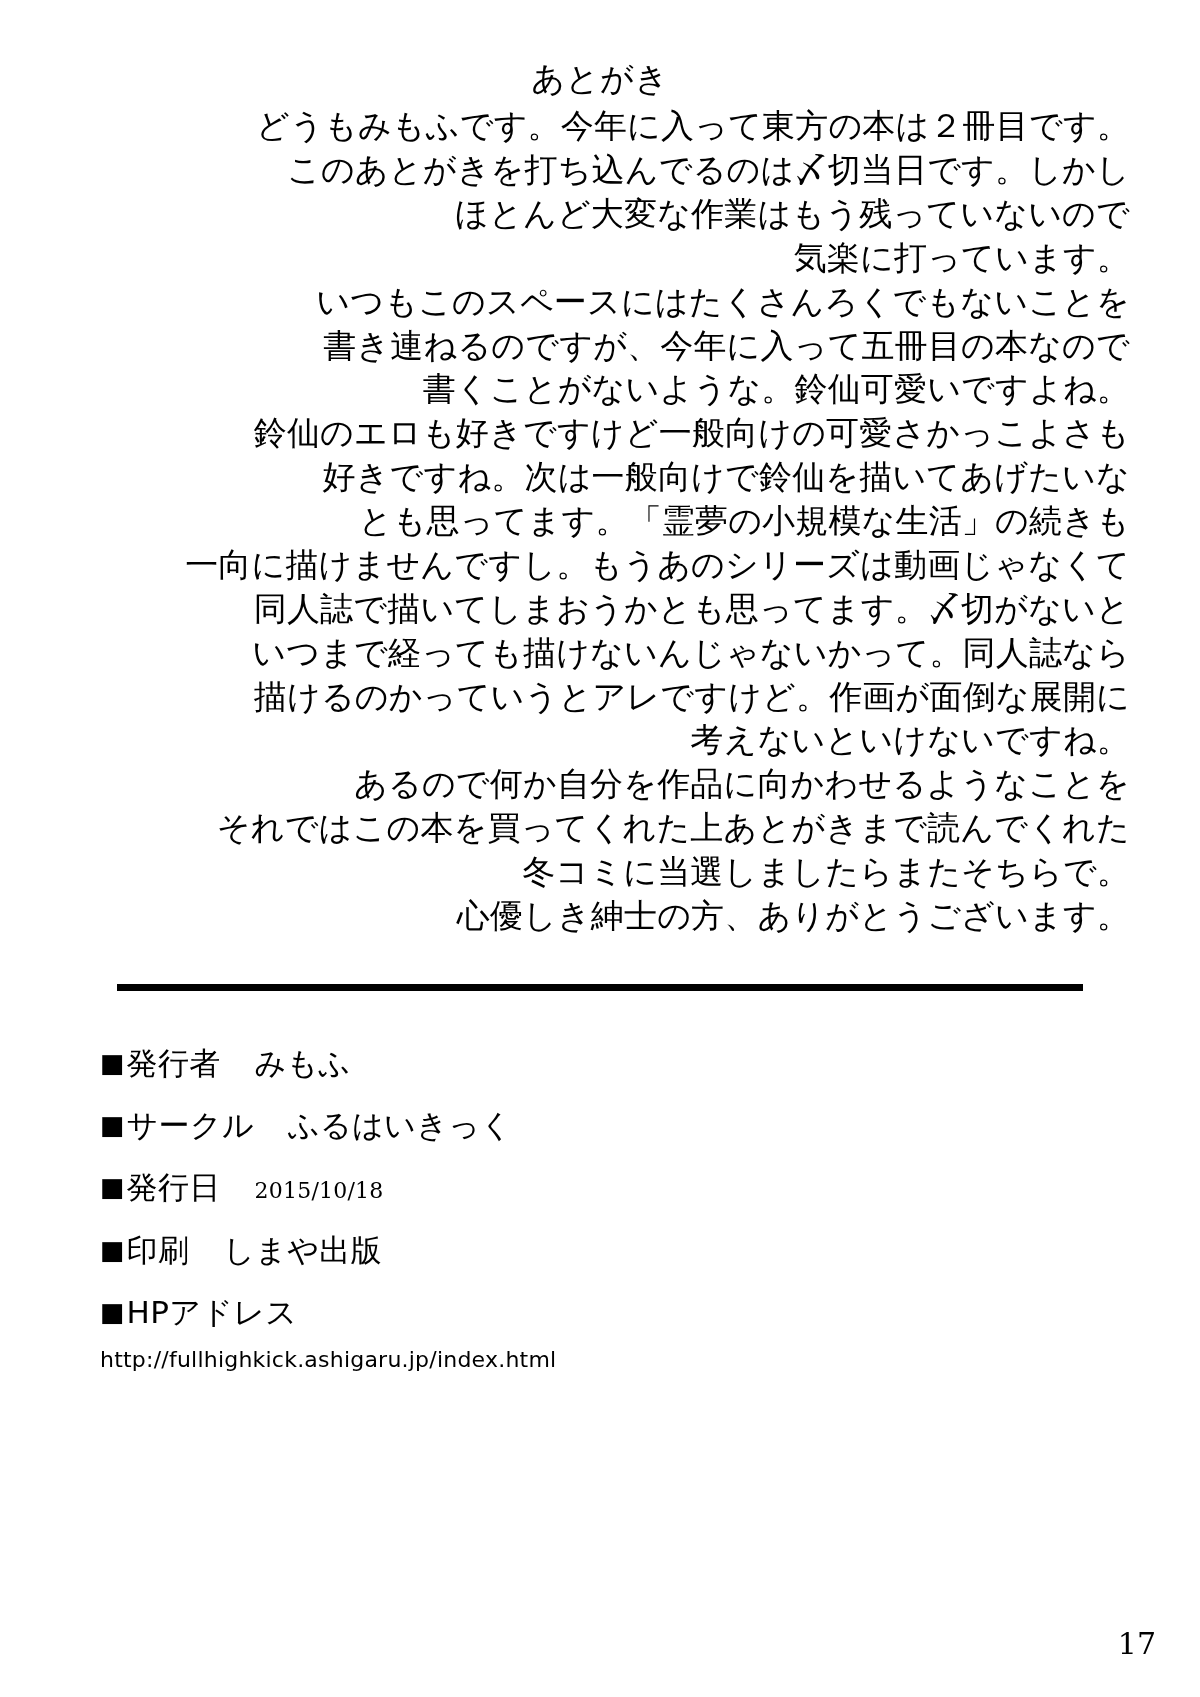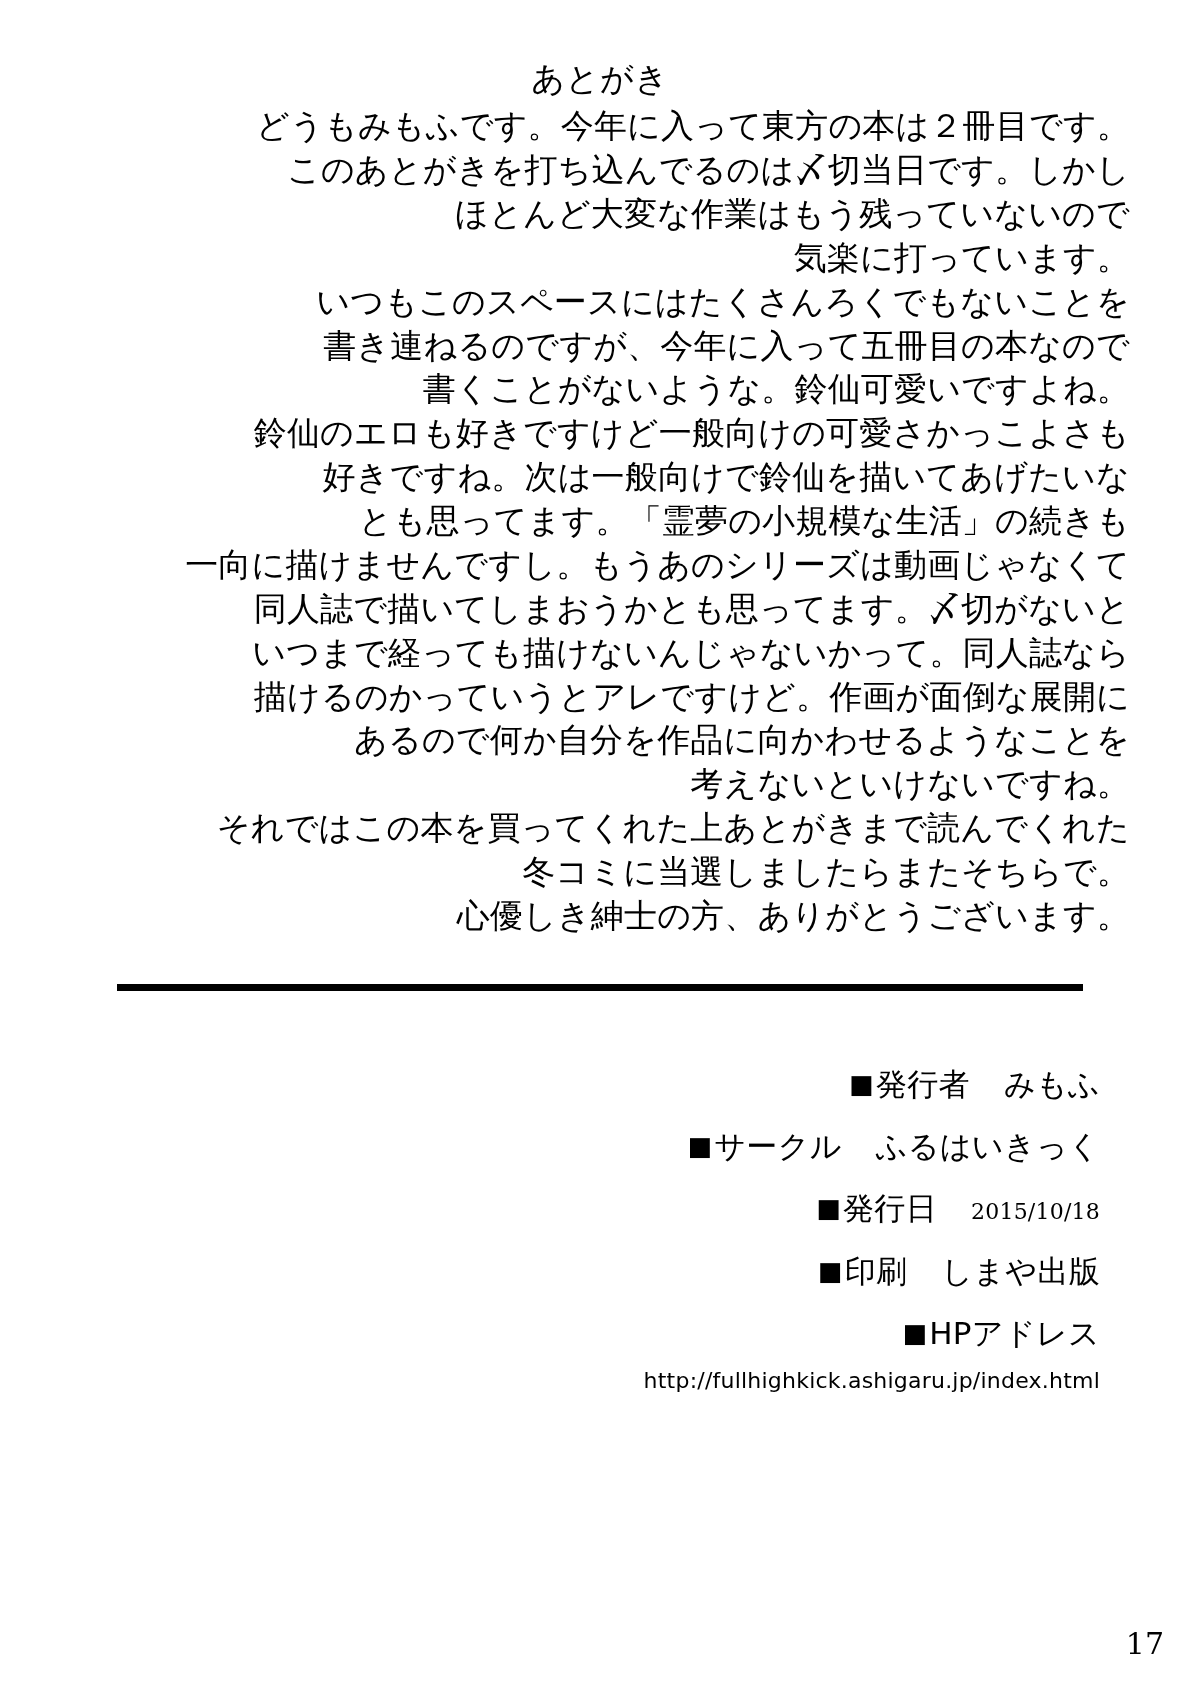--- a/index.html
+++ b/index.html
@@ -51,22 +51,22 @@
   .divider {
     width: 966px;
     height: 7px;
     background: #000;
     margin-top: 46px;
   }
 
   
   .colophon {
     width: 1000px;
-    margin-top: 73px;
-    text-align: right;
+    margin-top: 52px;
+    text-align: left;
     font-size: 31px;
     line-height: 1.30;
   }
   .colophon-row {
     display: block;
     margin-bottom: 22px;
     white-space: nowrap;
   }
   .colophon-row .sq {
     font-size: 26px;
@@ -91,21 +91,21 @@
   .url-row {
     display: block;
     font-size: 22px;
     letter-spacing: 0.01em;
     margin-top: -8px;
   }
 
   
   .page-number {
     position: absolute;
-    right: 36px;
+    right: 44px;
     bottom: 36px;
     font-family: "DejaVu Serif", "Liberation Serif", serif;
     font-size: 30px;
     color: #000;
   }
 </style>
 </head>
 <body>
 
 <div class="page">
@@ -120,22 +120,22 @@
       <span class="ln">いつもこのスペースにはたくさんろくでもないことを</span>
       <span class="ln">書き連ねるのですが、今年に入って五冊目の本なので</span>
       <span class="ln">書くことがないような。鈴仙可愛いですよね。</span>
       <span class="ln">鈴仙のエロも好きですけど一般向けの可愛さかっこよさも</span>
       <span class="ln">好きですね。次は一般向けで鈴仙を描いてあげたいな</span>
       <span class="ln">とも思ってます。「霊夢の小規模な生活」の続きも</span>
       <span class="ln">一向に描けませんですし。もうあのシリーズは動画じゃなくて</span>
       <span class="ln">同人誌で描いてしまおうかとも思ってます。〆切がないと</span>
       <span class="ln">いつまで経っても描けないんじゃないかって。同人誌なら</span>
       <span class="ln">描けるのかっていうとアレですけど。作画が面倒な展開に</span>
+      <span class="ln">考えないといけないですね。</span>
       <span class="ln">あるので何か自分を作品に向かわせるようなことを</span>
-      <span class="ln">考えないといけないですね。</span>
       <span class="ln">それではこの本を買ってくれた上あとがきまで読んでくれた</span>
       <span class="ln">冬コミに当選しましたらまたそちらで。</span>
       <span class="ln">心優しき紳士の方、ありがとうございます。</span>
     </div>
   </section>
 
   <div class="divider"></div>
 
   <section class="colophon">
 

